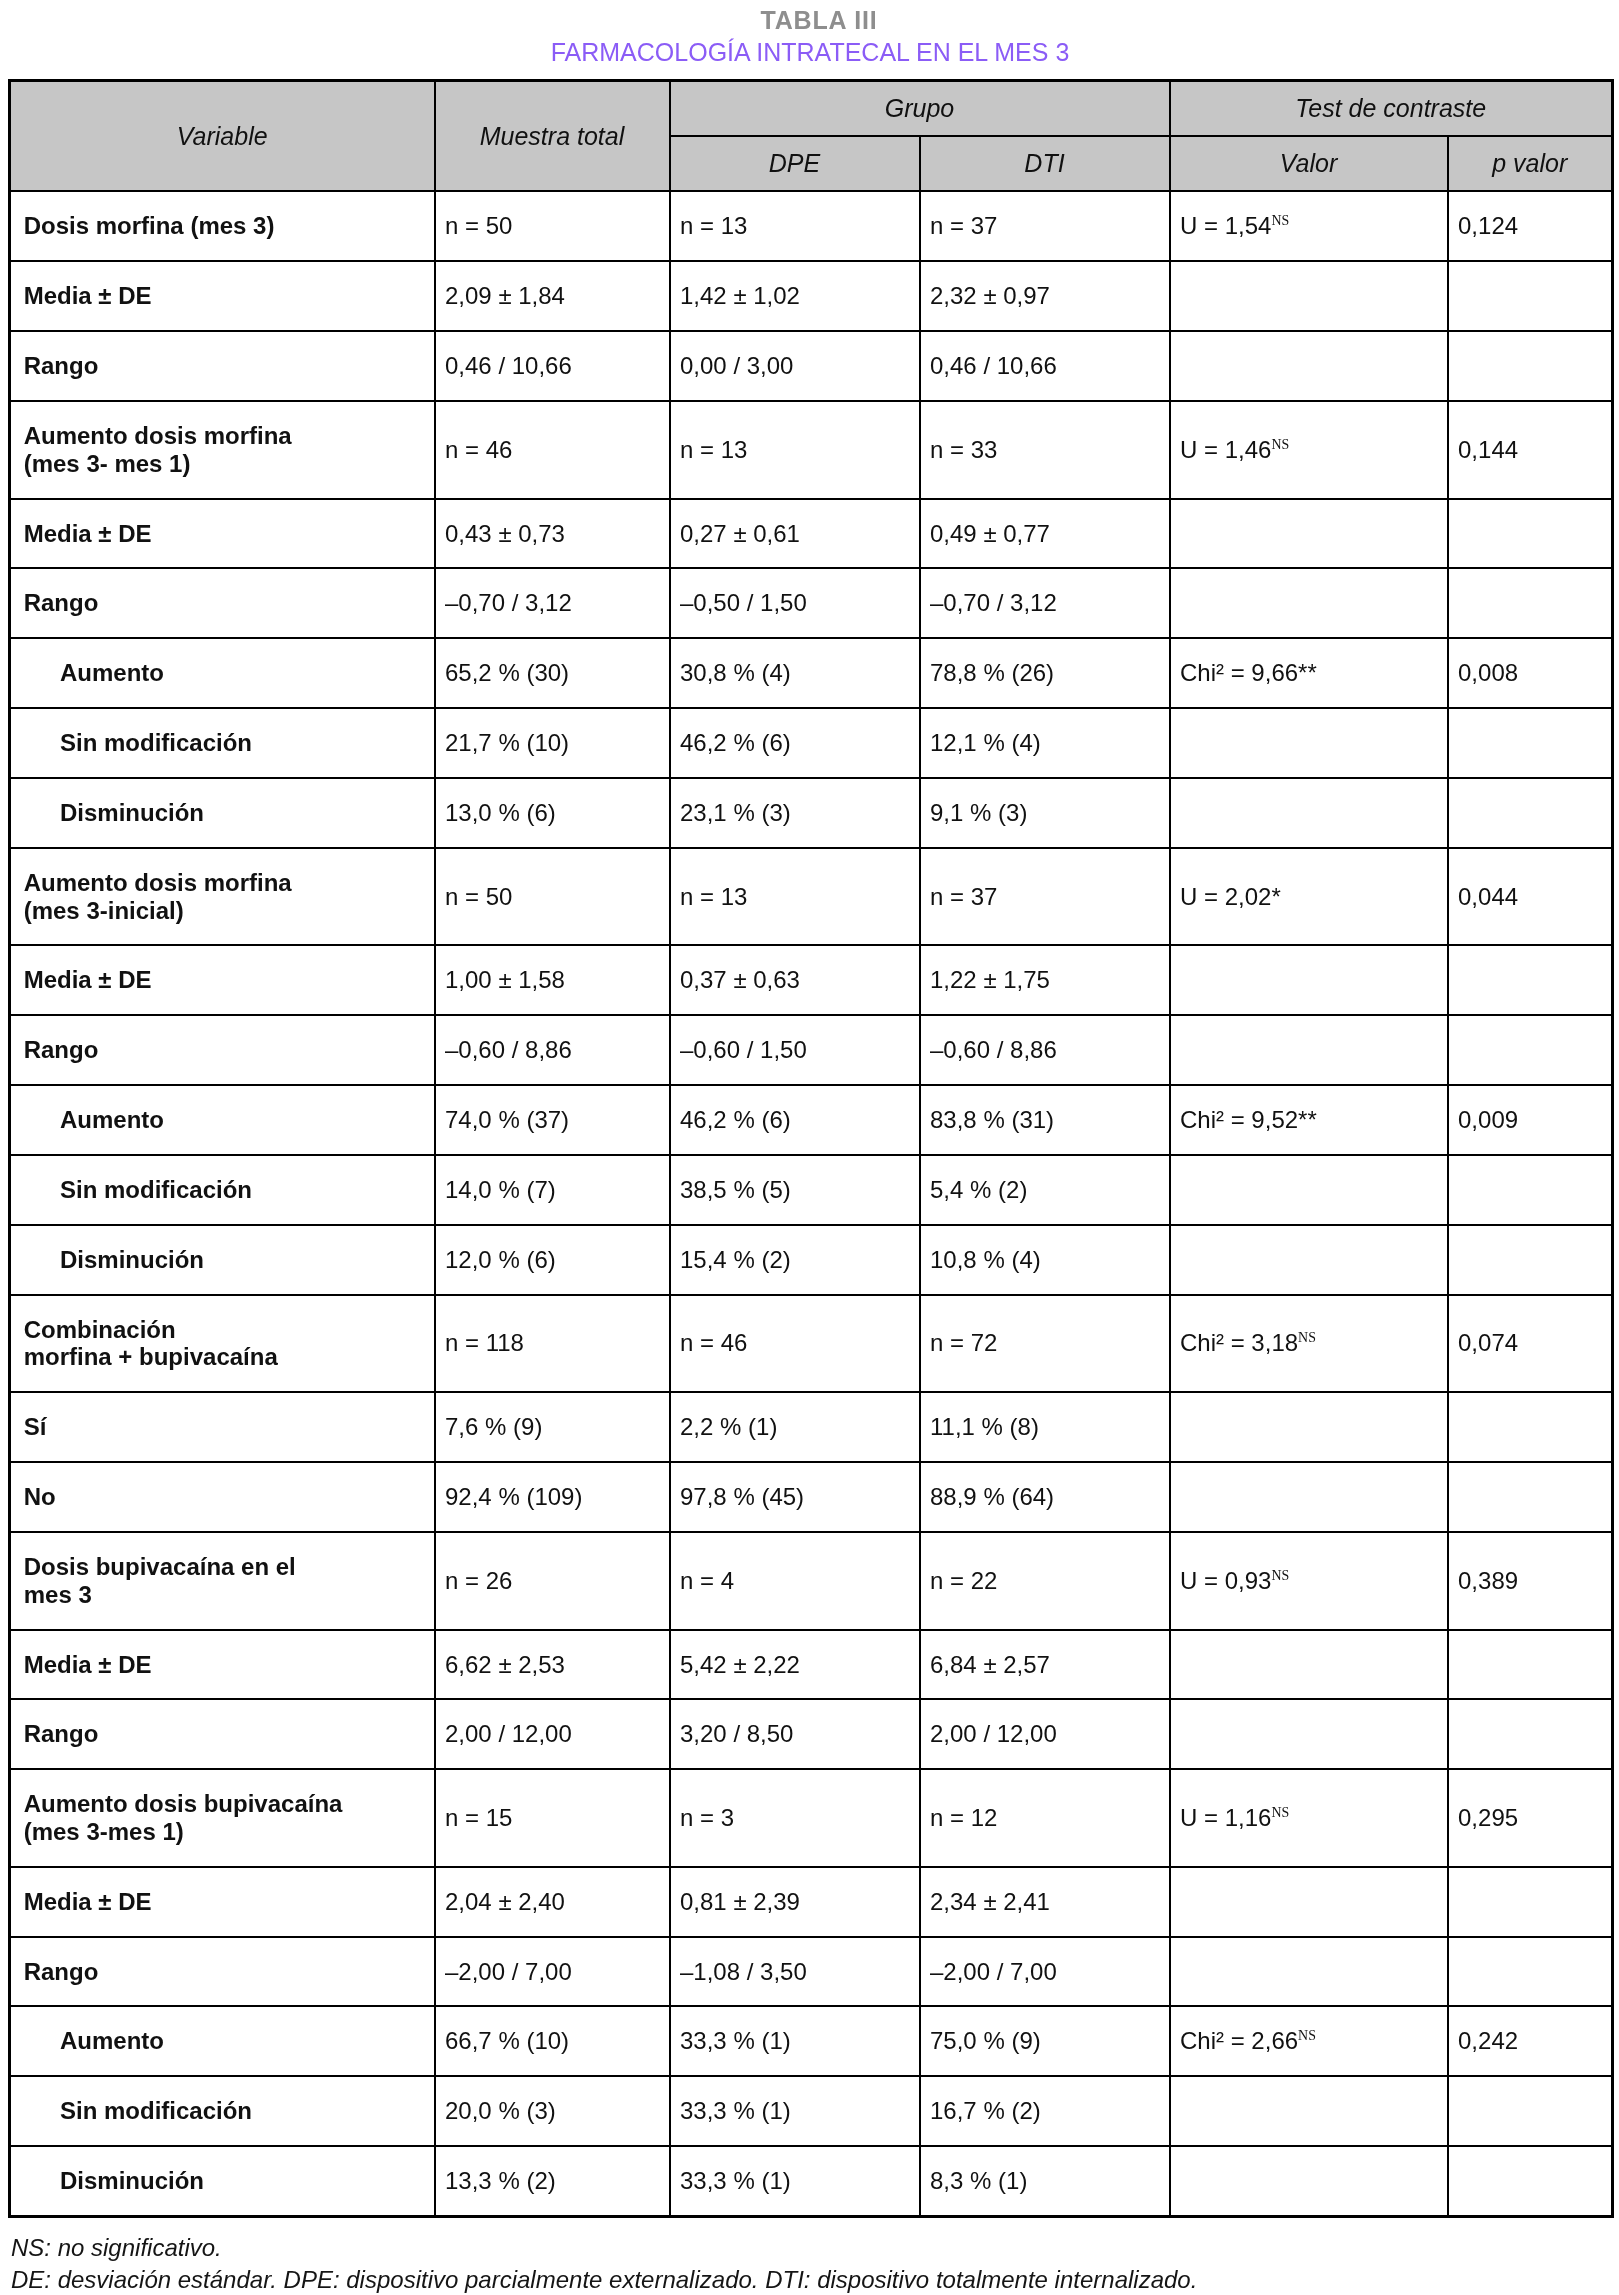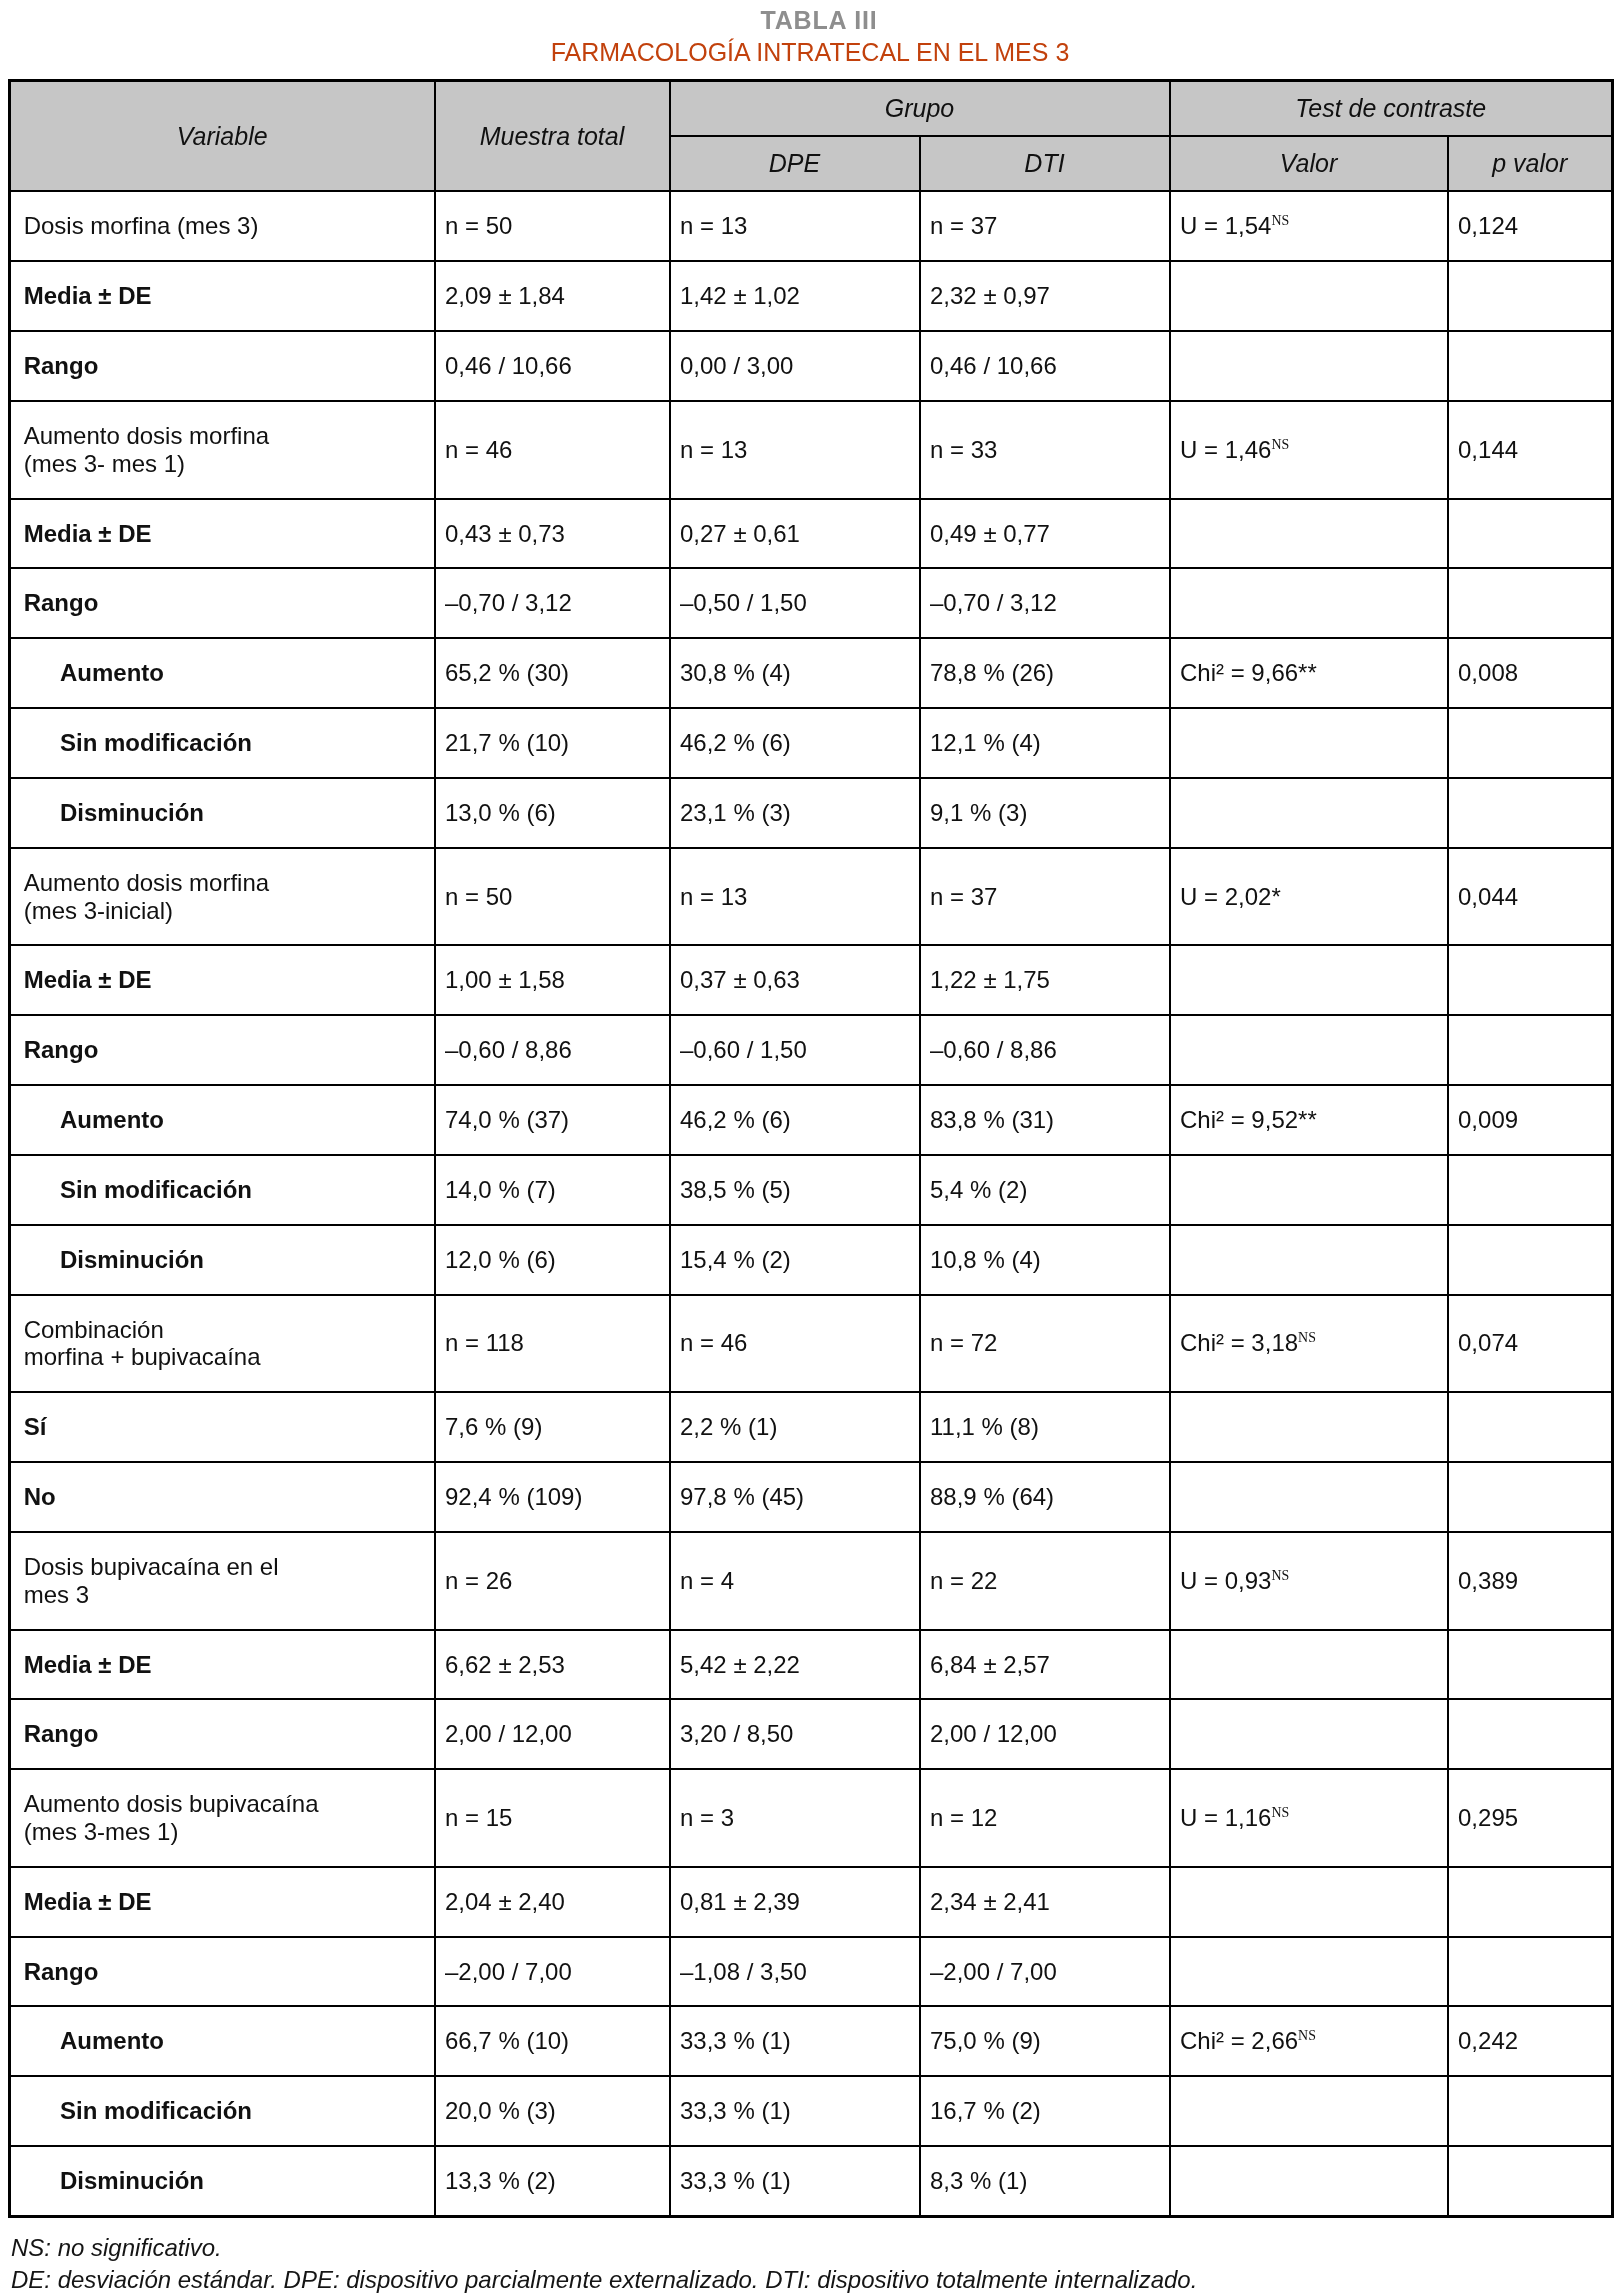--- a/index.html
+++ b/index.html
@@ -19,21 +19,21 @@
   .doc-title {
     font-size: 25px;
     font-weight: bold;
     letter-spacing: 0.8px;
     color: var(--title-color, #8e8e8e);
     margin-left: 18px;
   }
   .doc-subtitle {
     font-size: 25px;
     font-weight: normal;
-    color: #c2410c;
+    color: #8b5cf6;
     margin-top: 2.4px;
   }
   table.data-table {
     border-collapse: collapse;
     table-layout: fixed;
     width: 1604px;
     margin: 12.7px 8px 0 8px;
     border: 3.2px solid var(--border-color, #000000);
   }
   th, td {
@@ -54,21 +54,21 @@
     font-size: 24px;
     line-height: 1.16;
     padding: 20px 9.5px;
     text-align: left;
   }
   td.var-cell {
     white-space: pre-line;
     padding-left: 12.7px;
     font-weight: bold;
   }
-  td.var-cell.bold { font-weight: normal; }
+  td.var-cell.bold { font-weight: bold; }
   td.var-cell.indent { padding-left: 49px; }
   sup {
     font-size: 0.58em;
     vertical-align: super;
     line-height: 0;
     font-family: Liberation Serif, serif;
   }
   .footnotes {
     font-style: italic;
     font-size: 24px;

